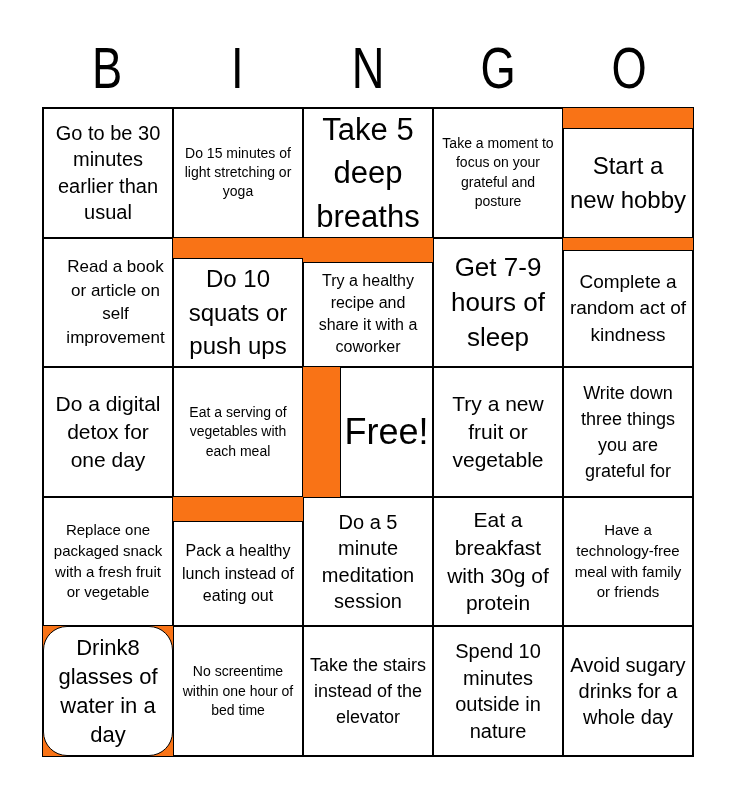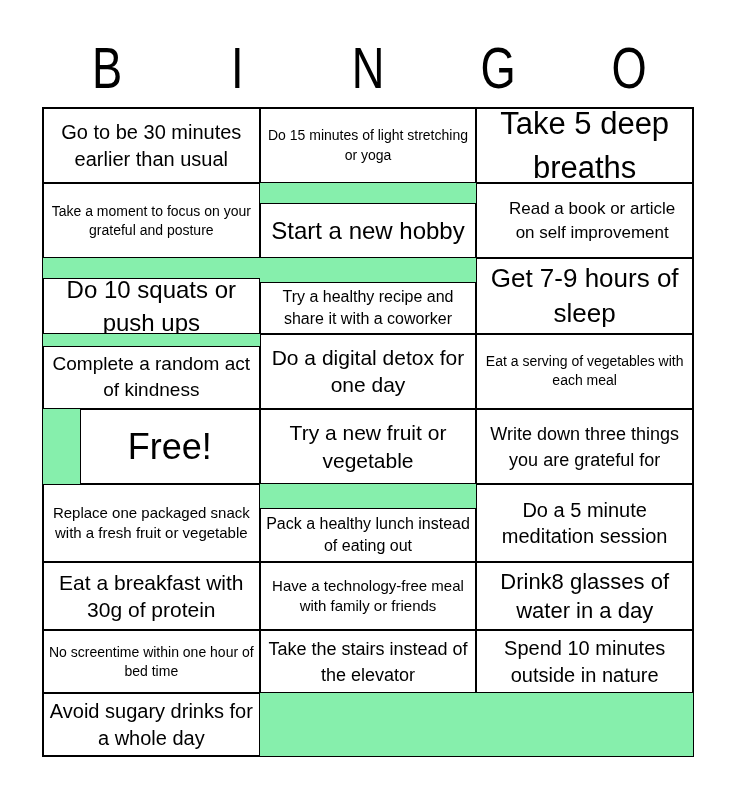--- a/index.html
+++ b/index.html
@@ -35,25 +35,25 @@
     transform-origin: center center;
     letter-spacing: 0;
   }
   .bingo-grid {
     position: absolute;
     left: 42px;
     top: 107px;
     width: 652px;
     height: 650px;
     display: grid;
-    grid-template-columns: repeat(3, 1fr);
+    grid-template-columns: repeat(5, 1fr);
     grid-template-rows: repeat(5, 1fr);
     border: 1px solid #000000;
     box-sizing: border-box;
-    background: #86efac;
+    background: #f97316;
   }
   .cell {
     border: 1px solid #000000;
     box-sizing: border-box;
     display: flex;
     align-items: center;
     justify-content: center;
     text-align: center;
     padding: 4px 5px;
     line-height: 1.38;
@@ -61,21 +61,21 @@
     background: #ffffff;
   }
   .fs14 { font-size: 14px; }
   .fs15 { font-size: 15px; }
   .fs16 { font-size: 16px; margin-top: 24px; }
   .fs17 { font-size: 17px; padding-left: 20px; }
   .fs18 { font-size: 18px; line-height: 1.45; }
   .fs19 { font-size: 19px; margin-top: 12px; }
   .fs20 { font-size: 20px; line-height: 1.32; }
   .fs21 { font-size: 21px; line-height: 1.32; }
-  .fs22 { font-size: 22px; line-height: 1.32; }
+  .fs22 { font-size: 22px; line-height: 1.32; border-radius: 24px; }
   .fs23 { font-size: 31px; line-height: 1.4; }
   .fs24 { font-size: 24px; line-height: 1.4; margin-top: 20px; }
   .fs26 { font-size: 26px; line-height: 1.35; }
   .fs36 { font-size: 36px; line-height: 1.1; margin-left: 37px; }
 </style>
 </head>
 <body>
 
 <div class="page">
 

